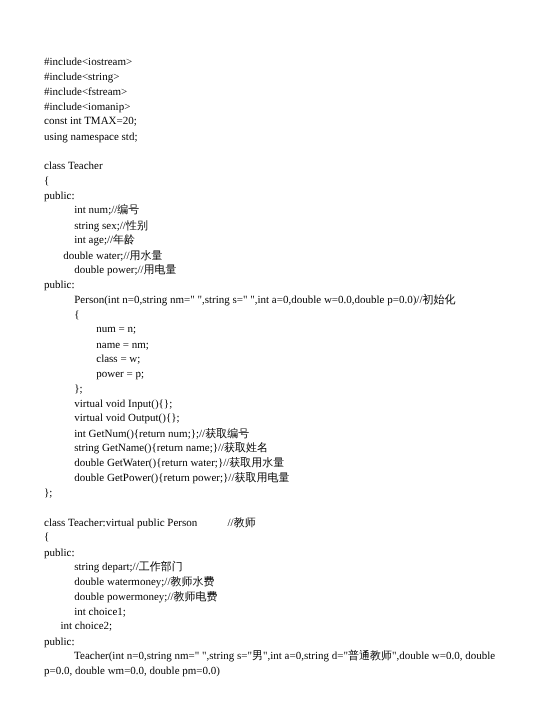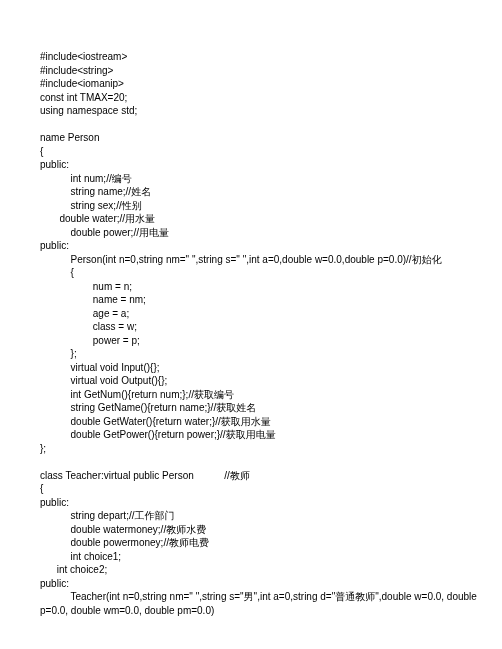--- a/index.html
+++ b/index.html
@@ -8,50 +8,50 @@
   background: #fff;
   font-family: "SimSun", "Times New Roman", serif;
   font-size: 10px;
   line-height: 1.35;
   color: #000;
   width: 502px;
   box-sizing: border-box;
 }
 .code-line {
   white-space: pre;
-  font-family: Liberation Sans, sans-serif;
+  font-family: Liberation Serif, serif;
 }
 .container {
   width: 422px;
 }
 </style>
 </head>
 <body>
 
 <div class="container" id="code-container">
     <div class="code-line">#include&lt;iostream&gt;</div>
     <div class="code-line">#include&lt;string&gt;</div>
+    <div class="code-line">#include&lt;fstream&gt;</div>
     <div class="code-line">#include&lt;iomanip&gt;</div>
     <div class="code-line">const int TMAX=20;</div>
     <div class="code-line">using namespace std;</div>
     <div class="code-line">&nbsp;</div>
-    <div class="code-line">name Person</div>
+    <div class="code-line">class Teacher</div>
     <div class="code-line">{</div>
     <div class="code-line">public:</div>
     <div class="code-line">           int num;//编号</div>
-    <div class="code-line">           string name;//姓名</div>
     <div class="code-line">           string sex;//性别</div>
+    <div class="code-line">           int age;//年龄</div>
     <div class="code-line">       double water;//用水量</div>
     <div class="code-line">           double power;//用电量</div>
     <div class="code-line">public:</div>
     <div class="code-line">           Person(int n=0,string nm=" ",string s=" ",int a=0,double w=0.0,double p=0.0)//初始化</div>
     <div class="code-line">           {</div>
     <div class="code-line">                   num = n;</div>
     <div class="code-line">                   name = nm;</div>
-    <div class="code-line">                   age = a;</div>
     <div class="code-line">                   class = w;</div>
     <div class="code-line">                   power = p;</div>
     <div class="code-line">           };</div>
     <div class="code-line">           virtual void Input(){};</div>
     <div class="code-line">           virtual void Output(){};</div>
     <div class="code-line">           int GetNum(){return num;};//获取编号</div>
     <div class="code-line">           string GetName(){return name;}//获取姓名</div>
     <div class="code-line">           double GetWater(){return water;}//获取用水量</div>
     <div class="code-line">           double GetPower(){return power;}//获取用电量</div>
     <div class="code-line">};</div>

